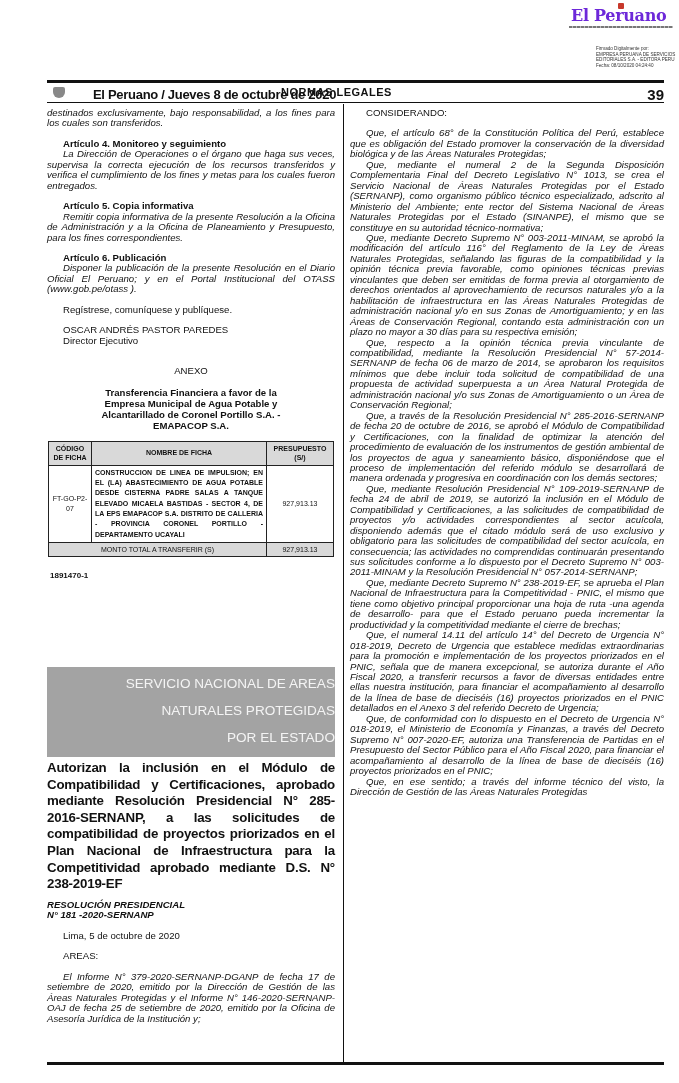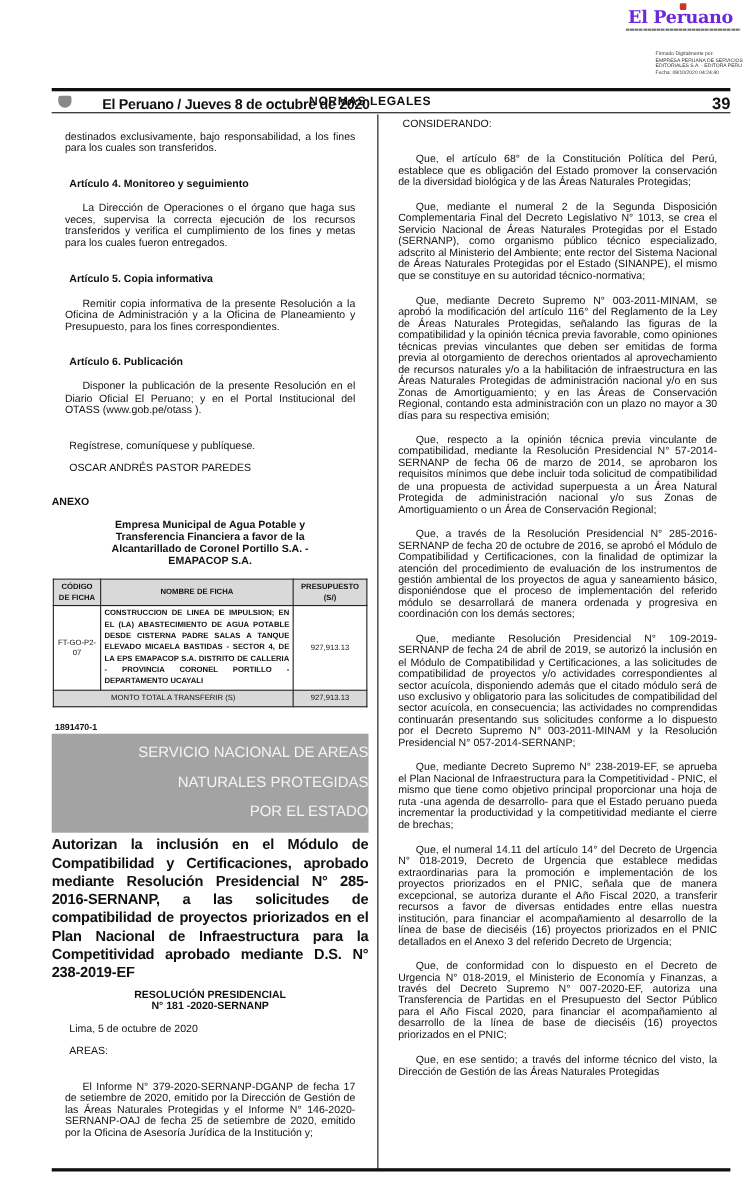--- a/index.html
+++ b/index.html
@@ -17,44 +17,44 @@
   .hdr-crest { position: absolute; left: 6px; top: 3px; width: 12px; height: 11px; background: #888; border-radius: 2px 2px 6px 6px; }
   .hdr-left { position: absolute; left: 22px; top: 3px; font-size: 13px; font-weight: bold; letter-spacing: -0.3px; margin-left: 24px; }
   .hdr-center { position: absolute; left: 234px; top: 2px; font-size: 11px; font-weight: 900; letter-spacing: 0.5px; }
   .hdr-page { position: absolute; right: 0px; top: 2px; font-size: 15px; font-weight: 900; }
   .hdrline { position: absolute; left: 47px; top: 102px; width: 617px; height: 1px; background: #111; }
 
   .col { position: absolute; font-size: 9.6px; line-height: 10.45px; text-align: justify; }
   .col-left { left: 47px; top: 108px; width: 288px; }
   .col-right { left: 350px; top: 108px; width: 314px; }
   .vrule { position: absolute; left: 343px; top: 104px; width: 1px; height: 960px; background: #111; }
-  .p { margin: 12px; text-indent: 16px; }
+  .p { margin: 0; text-indent: 16px; font-style: italic; }
   .p.noind { text-indent: 0; }
   .gap { height: 10px; }
   .art { margin: 0; padding-left: 16px; font-weight: bold; }
   .ind { margin: 0; padding-left: 16px; }
-  .anexo { text-align: left; font-weight: bold; margin: 0; }
+  .anexo { text-align: center; font-weight: normal; margin: 0; }
   .anexo-title { text-align: center; font-weight: bold; margin: 0; line-height: 11px; }
 
   table.annex { border-collapse: collapse; width: 286px; margin: 10px 0 0 1px; font-size: 7px; line-height: 9.6px; }
   table.annex th, table.annex td { border: 1px solid #222; padding: 2px 3px; }
   table.annex th { background: #d9d9d9; font-weight: bold; text-align: center; }
   table.annex td.code { text-align: center; width: 36px; }
   table.annex td.name { text-align: justify; font-weight: bold; font-size: 7px; line-height: 10.3px; }
   table.annex td.amt { text-align: center; width: 60px; }
   table.annex tr.total td { background: #d9d9d9; text-align: center; }
   .refnum { font-weight: bold; font-size: 8px; margin: 14px 0 0 3px; }
 
   .banner { position: absolute; left: 47px; top: 667px; width: 288px; height: 90px; background: #a3a3a3;
             color: #f4f4f4; font-size: 13.6px; text-align: right; line-height: 27px; padding-top: 3px; box-sizing: border-box; }
   .headline { position: absolute; left: 47px; top: 760px; width: 288px; font-size: 13.3px; font-weight: 900;
               line-height: 16.6px; text-align: justify; letter-spacing: -0.2px; }
   .headline-last { text-align-last: left; }
   .resol { position: absolute; left: 47px; top: 900px; width: 288px; font-size: 9.6px; line-height: 10.45px; }
-  .resol .rt { text-align: center; font-weight: bold; margin: 0; }
+  .resol .rt { font-weight: bold; margin: 0; font-style: italic; }
   .bottomline { position: absolute; left: 47px; top: 1062px; width: 617px; height: 3px; background: #111; }
 </style>
 </head>
 <body>
 
 <div class="logo-crest"></div>
 <div class="logo">El Peruano</div>
 <div class="logo-sub"></div>
 <div class="stamp">
   <div>Firmado Digitalmente por:</div>
@@ -81,26 +81,27 @@
   <div class="gap"></div>
   <p class="art">Artículo 5. Copia informativa</p>
   <p class="p">Remitir copia informativa de la presente Resolución a la Oficina de Administración y a la Oficina de Planeamiento y Presupuesto, para los fines correspondientes.</p>
   <div class="gap"></div>
   <p class="art">Artículo 6. Publicación</p>
   <p class="p">Disponer la publicación de la presente Resolución en el Diario Oficial El Peruano; y en el Portal Institucional del OTASS (www.gob.pe/otass ).</p>
   <div class="gap"></div>
   <p class="ind">Regístrese, comuníquese y publíquese.</p>
   <div class="gap"></div>
   <p class="ind">OSCAR ANDRÉS PASTOR PAREDES</p>
+  <p class="ind">Director Ejecutivo</p>
   <div class="gap"></div>
     <div class="gap"></div>
   <p class="anexo">ANEXO</p>
   <div class="gap"></div>
+  <p class="anexo-title">Transferencia Financiera a favor de la</p>
   <p class="anexo-title">Empresa Municipal de Agua Potable y</p>
-  <p class="anexo-title">Transferencia Financiera a favor de la</p>
   <p class="anexo-title">Alcantarillado de Coronel Portillo S.A. -</p>
   <p class="anexo-title">EMAPACOP S.A.</p>
 
   <table class="annex">
     <thead>
       <tr>
         <th>CÓDIGO DE FICHA</th>
         <th>NOMBRE DE FICHA</th>
         <th>PRESUPUESTO (S/)</th>
       </tr>

